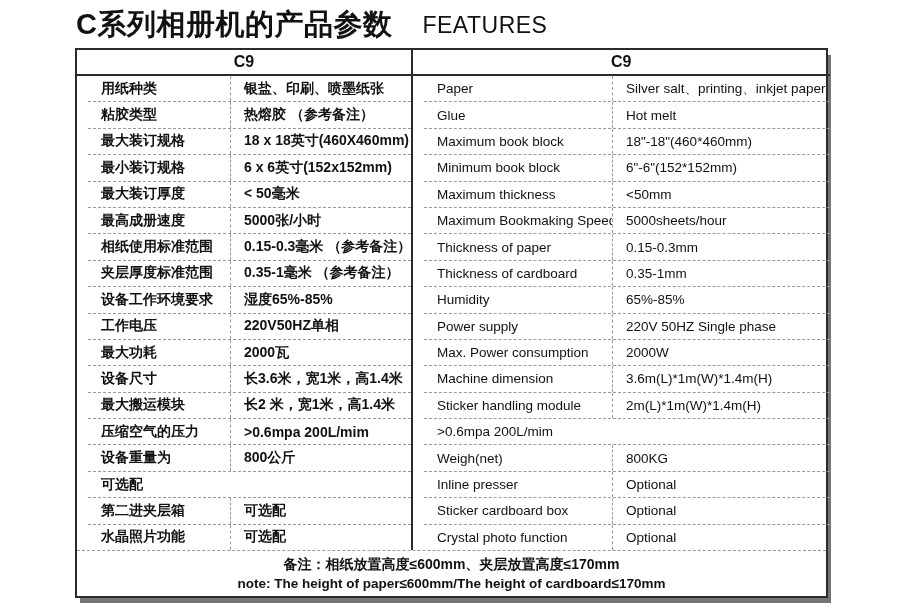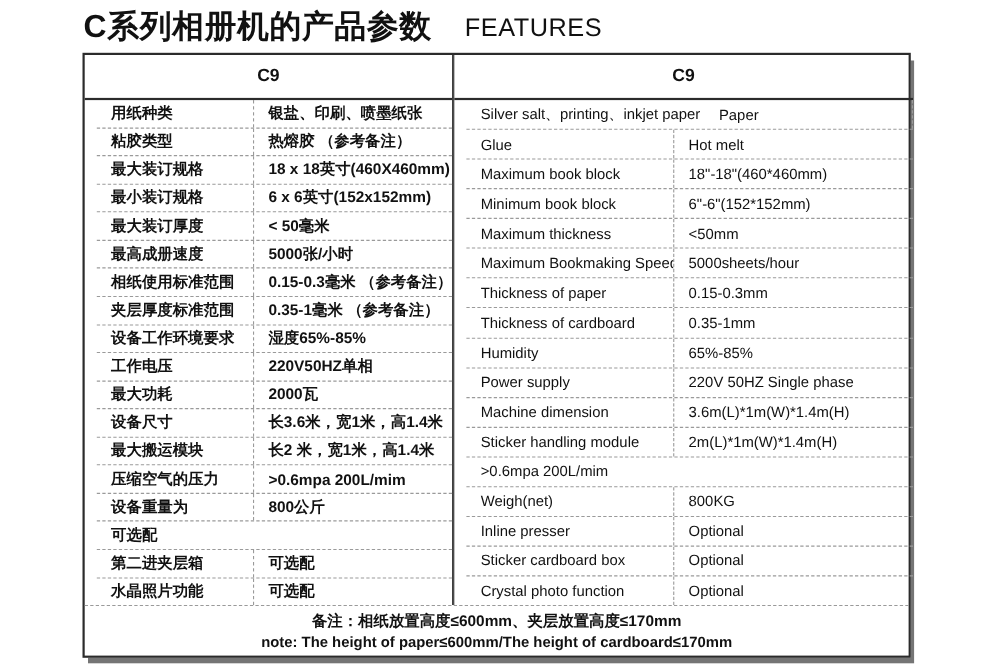--- a/index.html
+++ b/index.html
@@ -47,21 +47,21 @@
     min-height: 0;
   }
   .half {
     display: flex;
     flex-direction: column;
   }
   .half.left { width: 335px; border-right: 1.5px solid #2b2b2b; }
   .mid-gap { width: 3px; border-right: 1.5px solid #2b2b2b; }
   .half.right { flex: 1; }
   .head-cell {
-    height: 41px;
+    height: 26px;
     border-bottom: 2px solid #2b2b2b;
     display: flex;
     align-items: center;
     justify-content: center;
     font-size: 16px;
     font-weight: 600;
   }
   .rows { flex: 1; display: flex; flex-direction: column; padding-left: 11px; }
   .row {
     flex: 1;
@@ -180,22 +180,22 @@
             <div class="cell label">水晶照片功能</div>
             <div class="cell value">可选配</div>
           </div>
         </div>
     </div>
     <div class="mid-gap"></div>
     <div class="half right">
       <div class="head-cell">C9</div>
       <div class="rows">
           <div class="row">
+            <div class="cell label">Paper</div>
             <div class="cell value">Silver salt、printing、inkjet paper</div>
-            <div class="cell label">Paper</div>
           </div>
           <div class="row">
             <div class="cell label">Glue</div>
             <div class="cell value">Hot melt</div>
           </div>
           <div class="row">
             <div class="cell label">Maximum book block</div>
             <div class="cell value">18"-18"(460*460mm)</div>
           </div>
           <div class="row">
@@ -218,20 +218,24 @@
             <div class="cell label">Thickness of cardboard</div>
             <div class="cell value">0.35-1mm</div>
           </div>
           <div class="row">
             <div class="cell label">Humidity</div>
             <div class="cell value">65%-85%</div>
           </div>
           <div class="row">
             <div class="cell label">Power supply</div>
             <div class="cell value">220V 50HZ Single phase</div>
+          </div>
+          <div class="row">
+            <div class="cell label">Max. Power consumption</div>
+            <div class="cell value">2000W</div>
           </div>
           <div class="row">
             <div class="cell label">Machine dimension</div>
             <div class="cell value">3.6m(L)*1m(W)*1.4m(H)</div>
           </div>
           <div class="row">
             <div class="cell label">Sticker handling module</div>
             <div class="cell value">2m(L)*1m(W)*1.4m(H)</div>
           </div>
           <div class="row">

